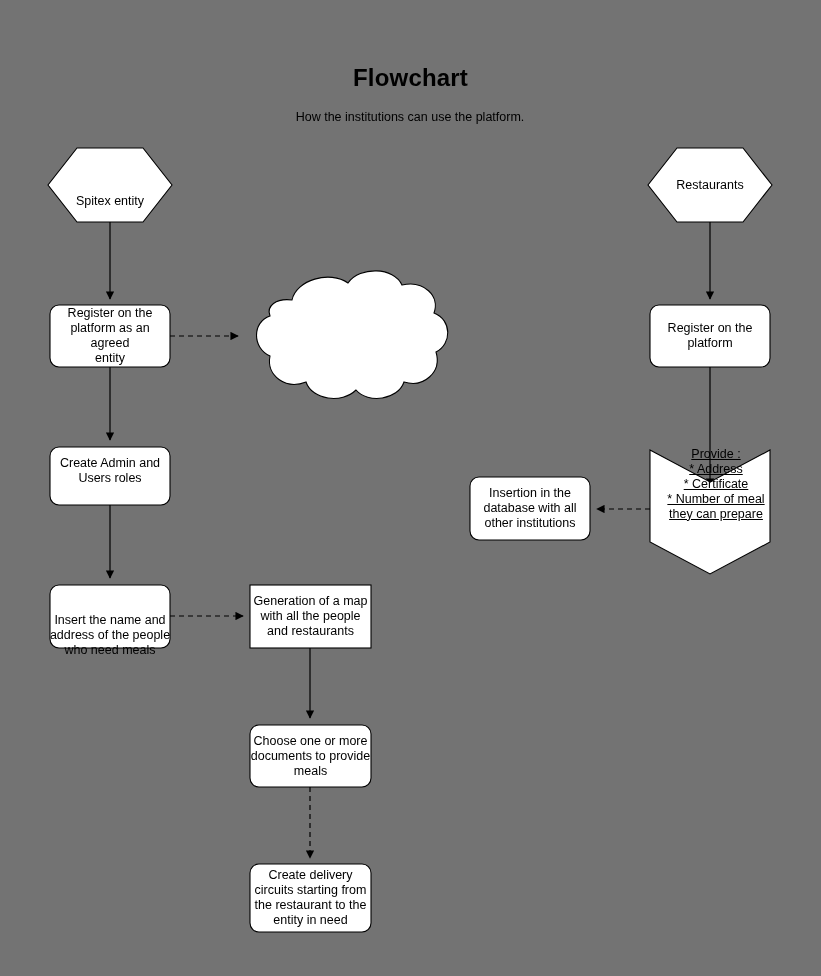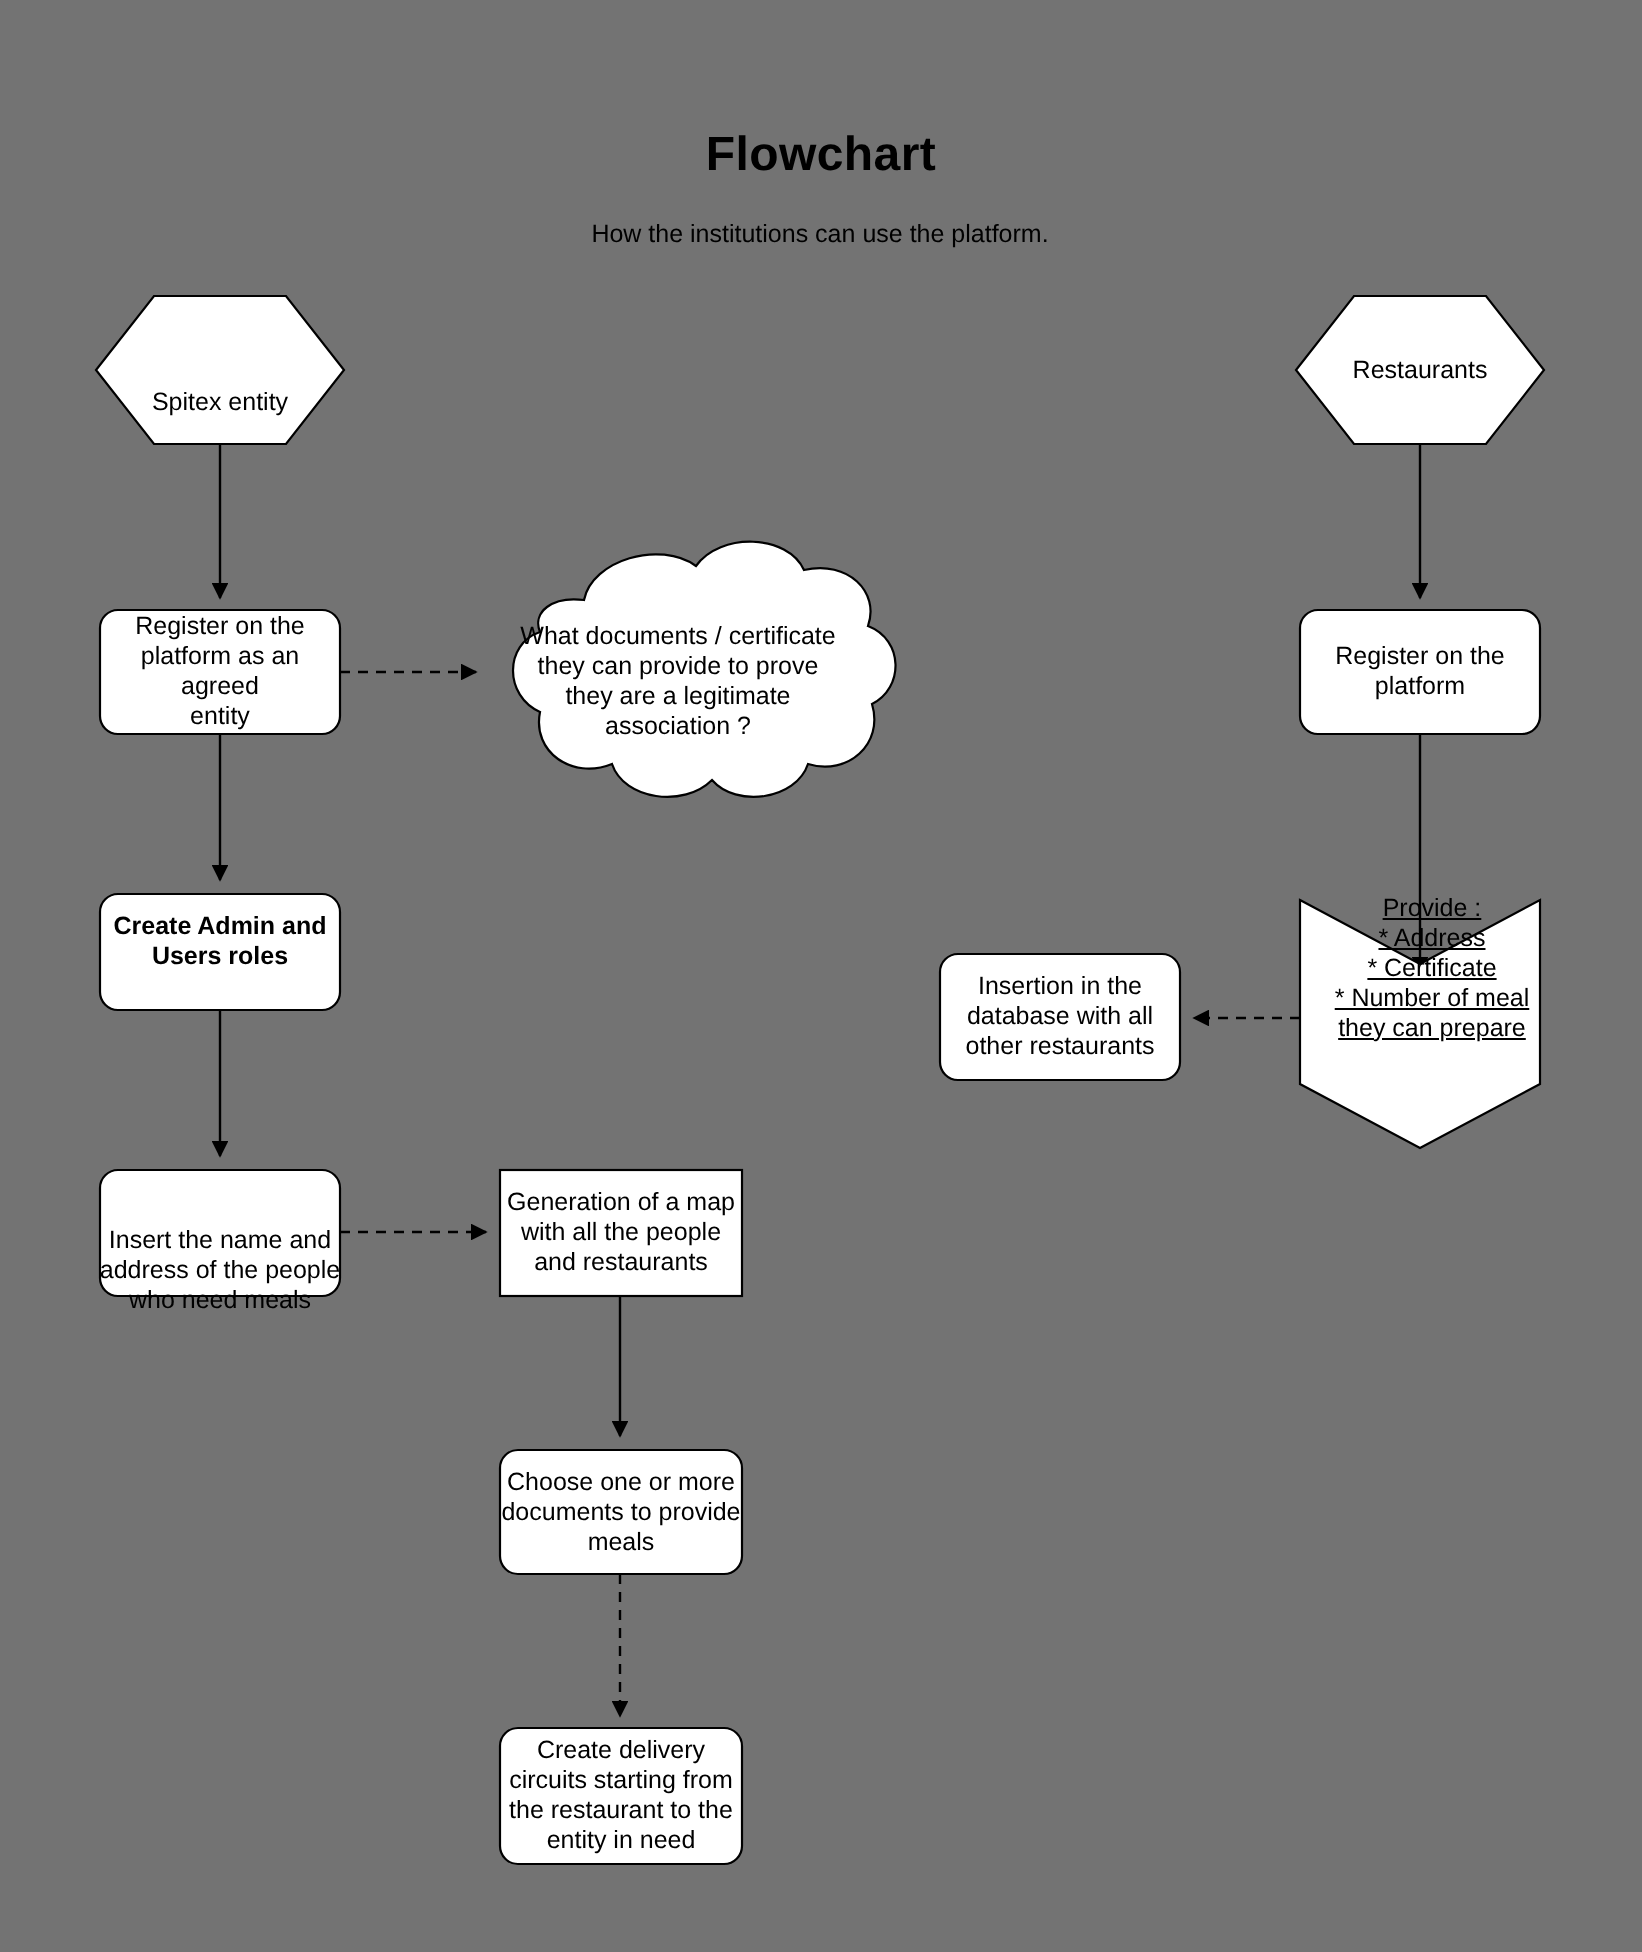--- a/index.html
+++ b/index.html
@@ -129,26 +129,22 @@
 
   <div class="page-title">Flowchart</div>
   <div class="page-subtitle">How the institutions can use the platform.</div>
 
   <div class="node-label" style="left:48px; top:148px; width:124px; height:74px;margin-top:16px;">Spitex entity</div>
 
   <div class="node-label" style="left:50px; top:305px; width:120px; height:62px;">Register on the
 platform as an agreed
 entity</div>
 
-  <div class="node-label" style="left:245px; top:300px; width:188px; height:82px;">What documents / certificate
-they can provide to prove
-they are a legitimate
-association ?</div>
 
-  <div class="node-label" style="left:50px; top:447px; width:120px; height:47px;font-weight:bold;">Create Admin and
+  <div class="node-label" style="left:50px; top:447px; width:120px; height:47px;">Create Admin and
 Users roles</div>
 
   <div class="node-label" style="left:48px; top:585px; width:124px; height:63px;margin-top:19px;">Insert the name and
 address of the people
 who need meals</div>
 
   <div class="node-label" style="left:250px; top:585px; width:121px; height:63px;">Generation of a map
 with all the people
 and restaurants</div>
 
@@ -167,15 +163,15 @@
 platform</div>
 
   <div class="node-label" style="left:650px; top:445px; width:132px; height:78px;text-decoration:underline;">Provide :
 * Address
 * Certificate
 * Number of meal
 they can prepare</div>
 
   <div class="node-label" style="left:470px; top:477px; width:120px; height:63px;">Insertion in the
 database with all
-other restaurants</div>
+other institutions</div>
 
 </div>
 
 </body></html>

